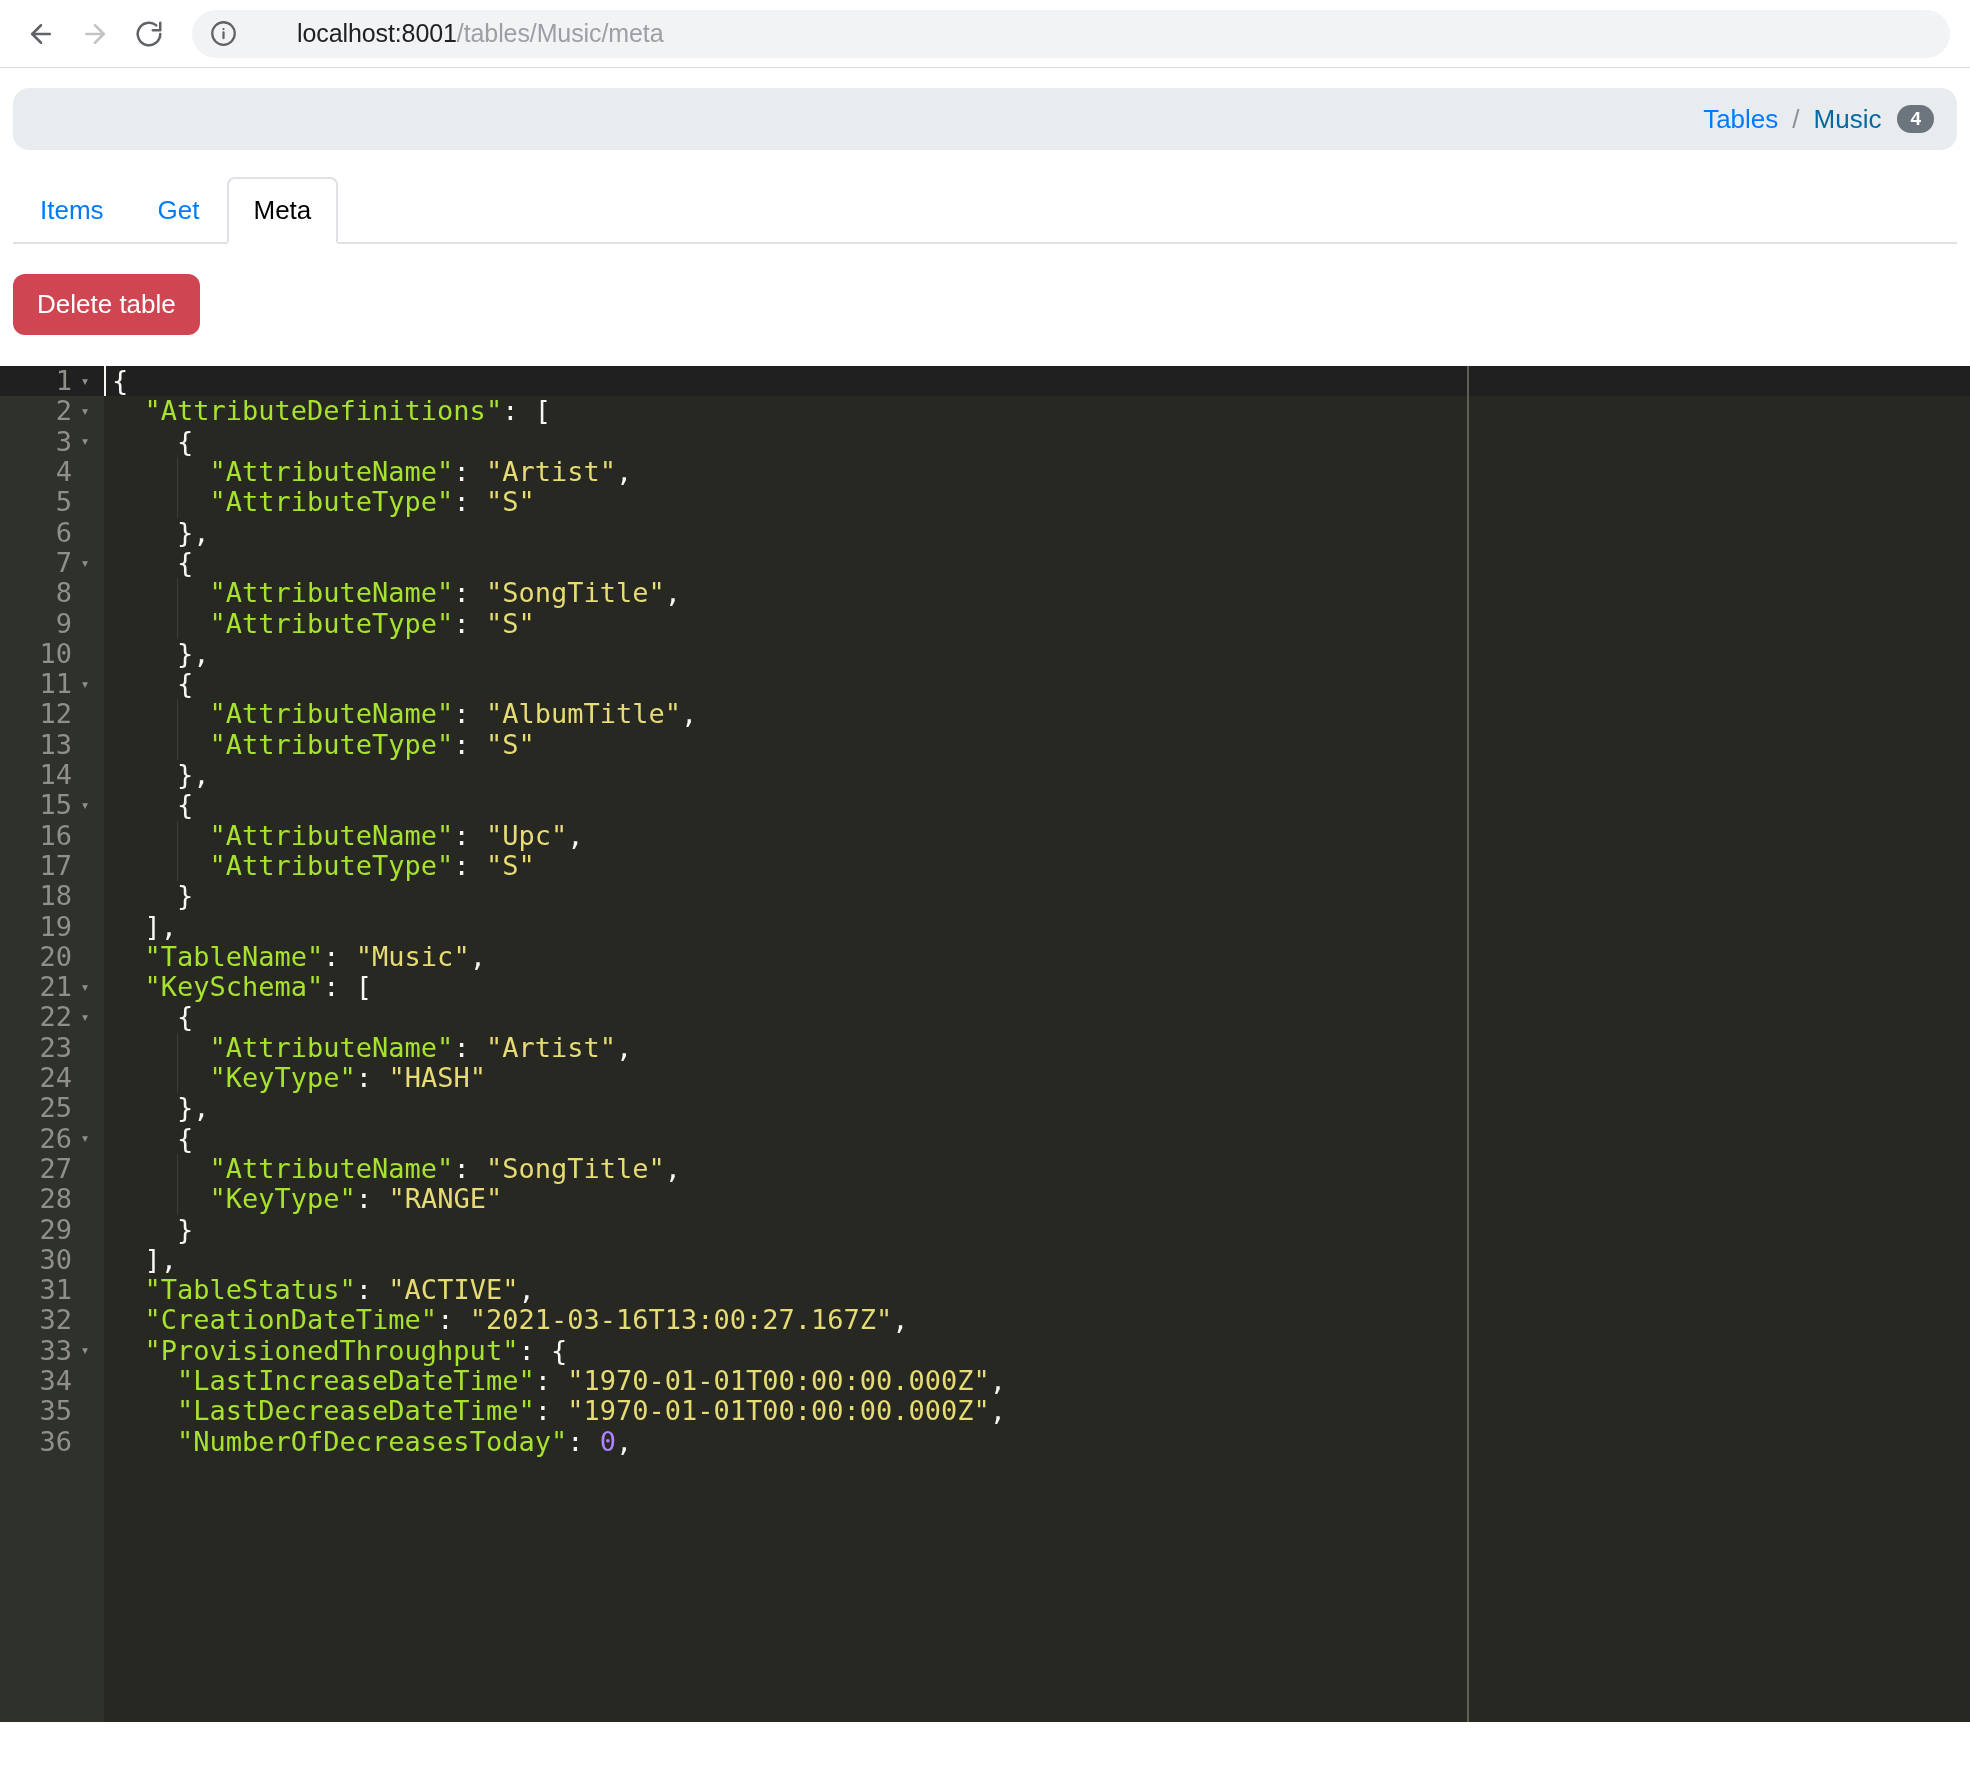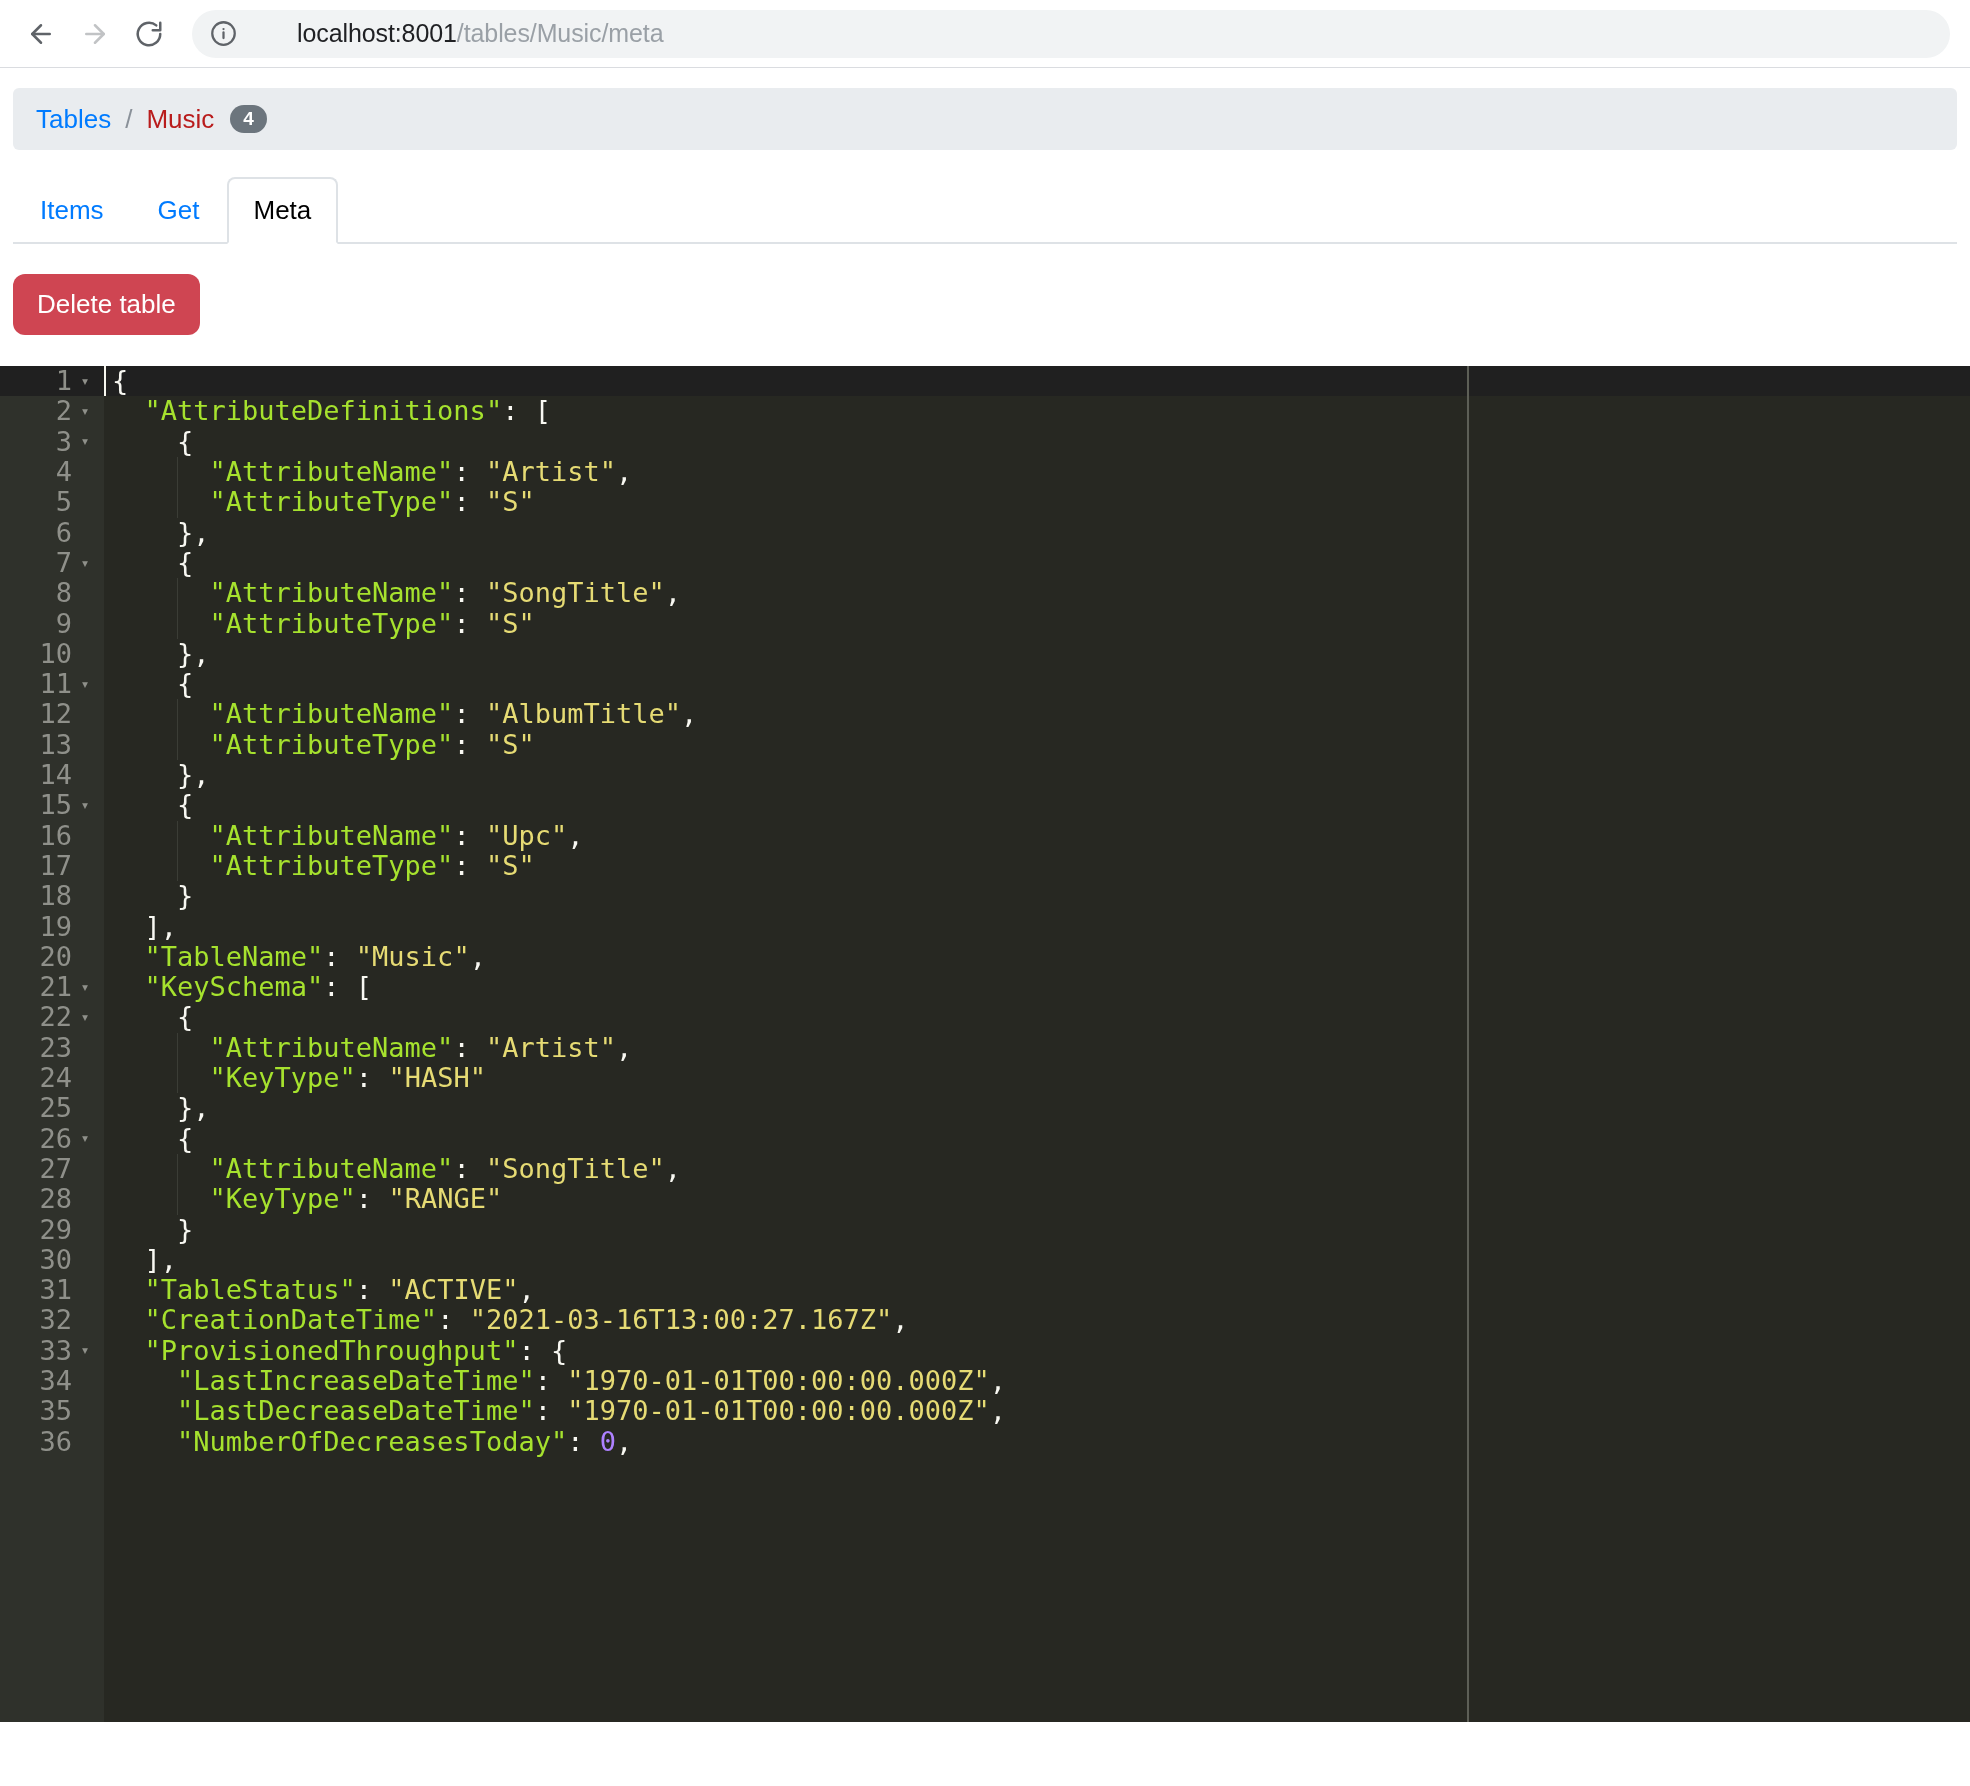--- a/index.html
+++ b/index.html
@@ -49,34 +49,35 @@
     white-space: nowrap;
   }
   .url-text .host { color: #202124; }
 
   
   .page { width: 1970px; }
 
   .breadcrumb-wrap { padding: 20px 13px 0 13px; }
   .breadcrumb {
     background: #e9ecef;
-    border-radius: 6px;
+    border-radius: 16px;
     height: 62px;
     display: flex;
     align-items: center;
     padding: 8px 23px;
     gap: 0;
+    justify-content: flex-end;
   }
   .bc-link {
     color: #007bff;
     font-size: 26px;
     text-decoration: none;
   }
   .bc-sep { color: #8a9199; font-size: 26px; margin: 0 14px; }
-  .bc-current { color: #b91c1c; font-size: 26px; }
+  .bc-current { color: #0369a1; font-size: 26px; }
   .bc-badge {
     background: #6c757d;
     color: #ffffff;
     font-size: 19px;
     font-weight: bold;
     border-radius: 14px;
     padding: 4px 13px 5px;
     margin-left: 16px;
     line-height: 1;
   }

